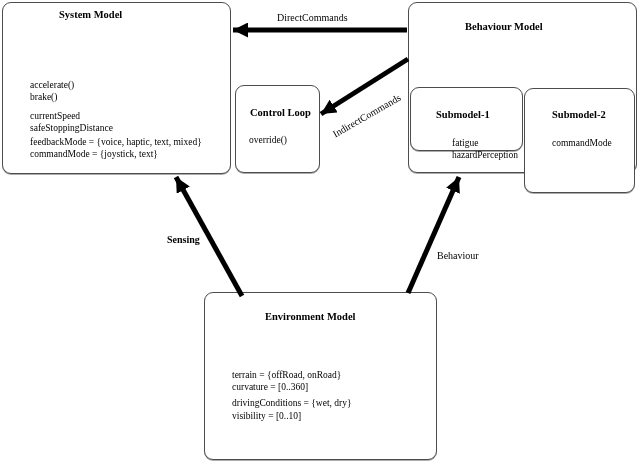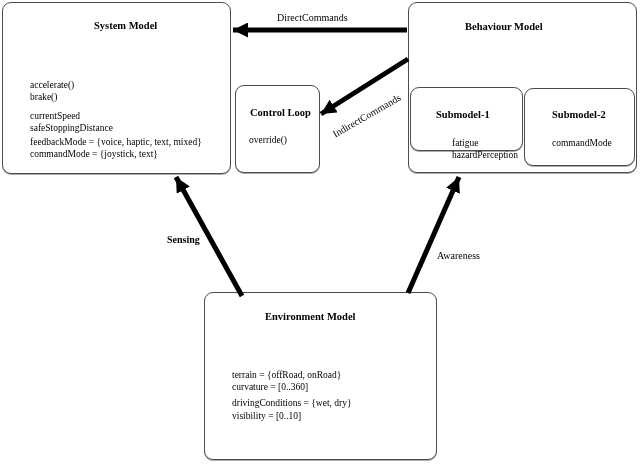--- a/index.html
+++ b/index.html
@@ -49,21 +49,21 @@
     pointer-events: none;
     z-index: 5;
   }
 </style>
 </head>
 <body>
 
 <div class="canvas">
 
   <div class="box" style="left:2px; top:2px; width:229px; height:172px;">
-    <div class="box-title" style="left:56px; top:17px;margin-left:35px;">System Model</div>
+    <div class="box-title" style="left:56px; top:6px;">System Model</div>
     <div class="attr-block" style="left:27px; top:77px;">
       <div>accelerate()</div>
       <div>brake()</div>
     </div>
     <div class="attr-block" style="left:27px; top:108px;">
       <div>currentSpeed</div>
       <div>safeStoppingDistance</div>
     </div>
     <div class="attr-block" style="left:27px; top:134px;">
       <div>feedbackMode = {voice, haptic, text, mixed}</div>
@@ -83,21 +83,21 @@
   </div>
 
   <div class="box" style="left:410px; top:87px; width:113px; height:64px;">
     <div class="box-title" style="left:25px; top:21px;">Submodel-1</div>
     <div class="attr-block" style="left:41px; top:50px;">
       <div>fatigue</div>
       <div>hazardPerception</div>
     </div>
   </div>
 
-  <div class="box" style="left:524px; top:88px; width:111px; height:78px;">
+  <div class="box" style="left:524px; top:88px; width:111px; height:105px;">
     <div class="box-title" style="left:27px; top:20px;">Submodel-2</div>
     <div class="attr-block" style="left:27px; top:49px;">
       <div>commandMode</div>
     </div>
   </div>
 
   <div class="box" style="left:204px; top:292px; width:233px; height:168px;">
     <div class="box-title" style="left:60px; top:18px;">Environment Model</div>
     <div class="attr-block" style="left:27px; top:77px;">
       <div>terrain = {offRoad, onRoad}</div>
@@ -119,15 +119,15 @@
     </defs>
     <line x1="407" y1="30" x2="233" y2="30" stroke="#000000" stroke-width="5" marker-end="url(#ah)"></line>
     <line x1="408" y1="59" x2="321" y2="114" stroke="#000000" stroke-width="5" marker-end="url(#ah)"></line>
     <line x1="242" y1="296" x2="176" y2="177" stroke="#000000" stroke-width="5" marker-end="url(#ah)"></line>
     <line x1="408" y1="293" x2="459" y2="177" stroke="#000000" stroke-width="5" marker-end="url(#ah)"></line>
   </svg>
 
   <div class="arrow-label" style="left:277px; top:12px;">DirectCommands</div>
   <div class="arrow-label rotated" style="left:367px; top:116px;">IndirectCommands</div>
   <div class="arrow-label" style="left:167px; top:234px;font-weight:bold;">Sensing</div>
-  <div class="arrow-label" style="left:437px; top:250px;">Awareness</div>
+  <div class="arrow-label" style="left:437px; top:250px;">Behaviour</div>
 
 </div>
 
 </body></html>

